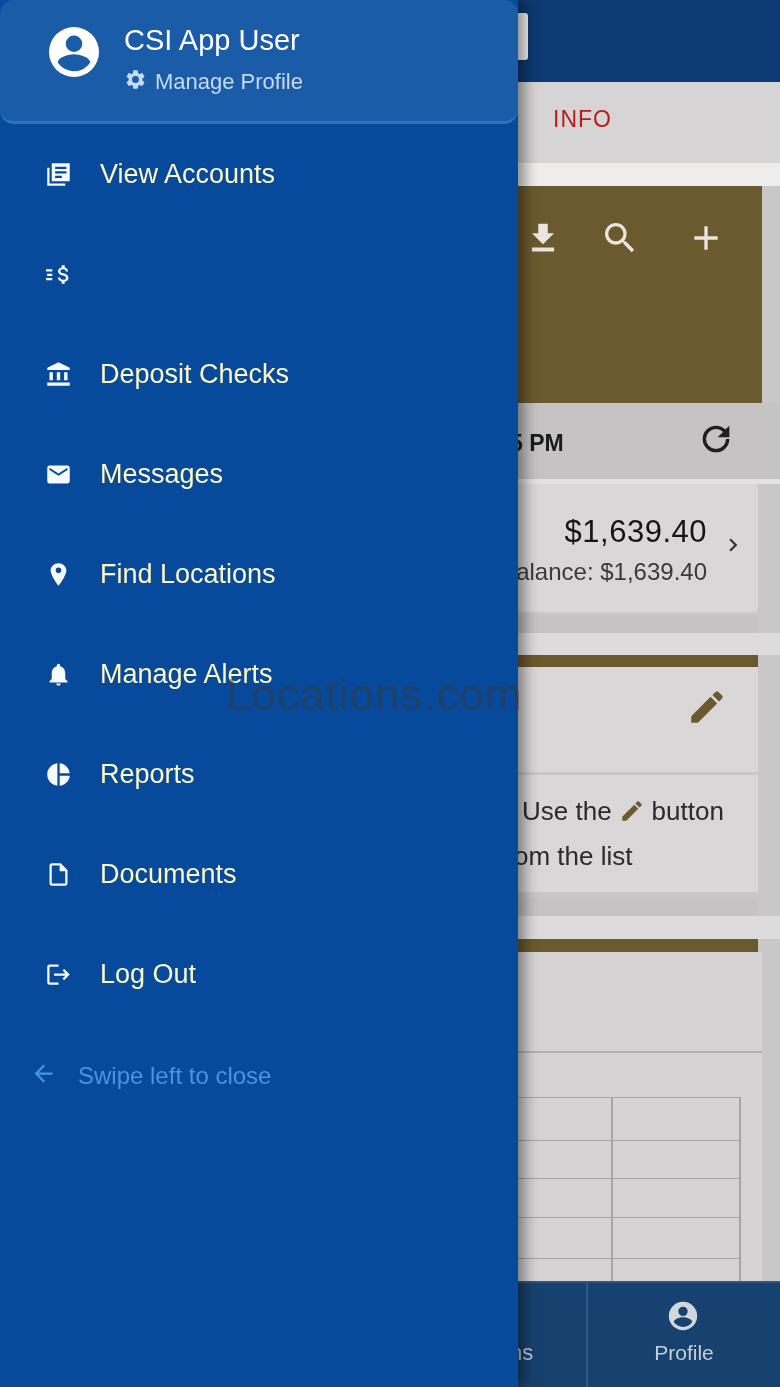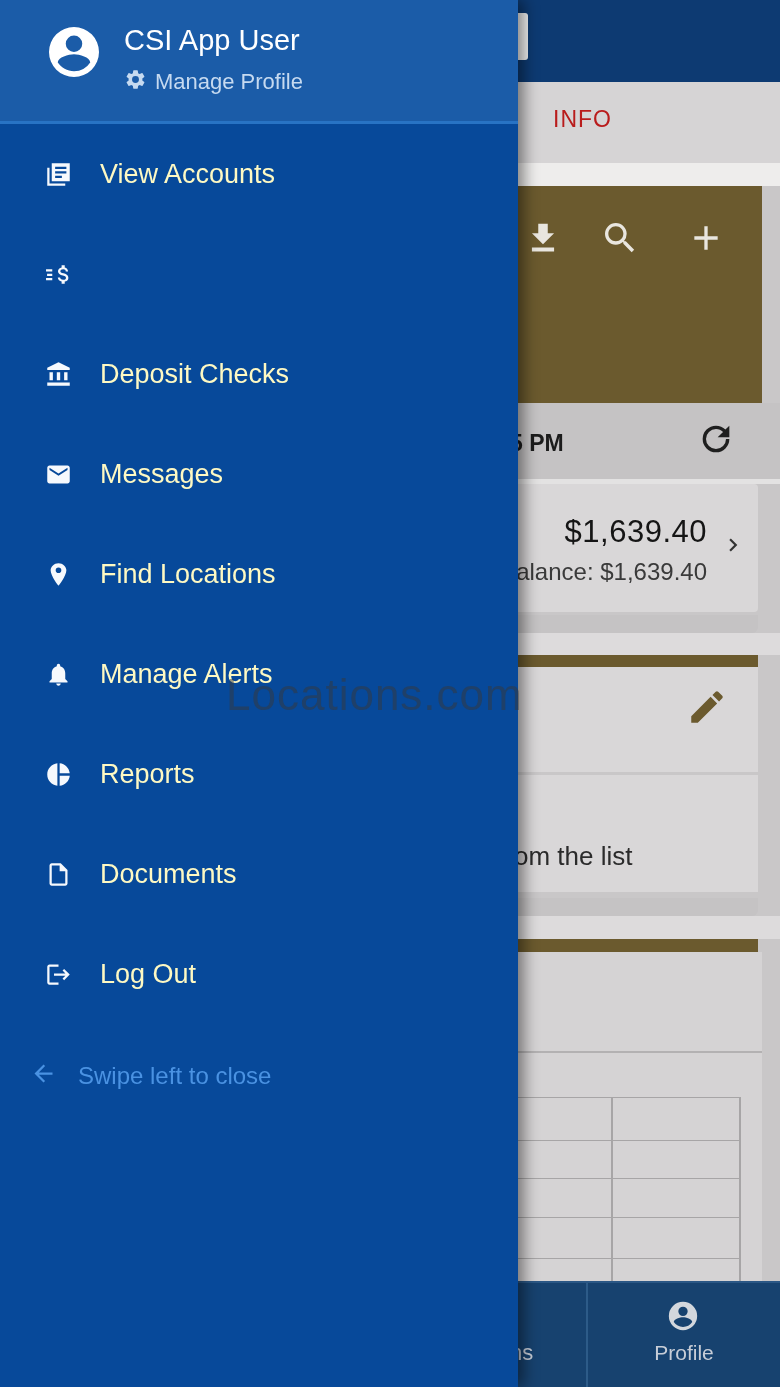--- a/index.html
+++ b/index.html
@@ -48,21 +48,21 @@
   .bottomnav{left:0;top:1281px;width:780px;height:106px;background:#17426f;border-top:2px solid #2b5785;box-sizing:border-box;}
   .nav-divider{left:586px;top:1283px;width:2px;height:104px;background:#2d5b88;}
   .nav-fragment{left:510px;top:1340px;font-size:22px;color:#c7cdd7;}
   .nav-profile-icon{left:666px;top:1299px;}
   .nav-profile-label{left:620px;top:1341px;width:128px;text-align:center;font-size:21px;color:#c7cdd7;}
 
   
   .drawer{left:0;top:0;width:518px;height:1387px;background:#07499a;z-index:20;
     box-shadow:6px 0 14px rgba(0,0,0,.45);}
   .drawer-header{position:absolute;left:0;top:0;width:518px;height:121px;background:#1b5ca8;
-    border-bottom:3px solid #2873c4;box-sizing:content-box;}
+    border-bottom:3px solid #2873c4;box-sizing:content-box;border-radius:14px;}
   .avatar{position:absolute;left:44px;top:22px;width:60px;height:60px;}
   .user-name{position:absolute;left:124px;top:24px;font-size:29px;color:#ffffff;}
   .manage-row{position:absolute;left:124px;top:68px;display:flex;align-items:flex-end;gap:8px;}
   .manage-label{font-size:22px;color:#c6daf0;}
   .menu{position:absolute;left:0;top:124px;width:518px;}
   .menu-item{height:100px;display:flex;align-items:center;cursor:pointer;}
   .menu-item .mi-icon{width:27px;height:27px;margin-left:45px;flex:0 0 auto;display:flex;}
   .menu-item .mi-label{margin-left:28px;font-size:27px;color:#fef9c3;}
   .swipe-row{position:absolute;left:30px;top:1060px;display:flex;align-items:center;}
   .swipe-label{margin-left:21px;font-size:24px;color:#4a92e2;}
@@ -136,20 +136,25 @@
   <div class="abs panel1"></div>
   <div class="abs pencil-btn">
     <span>
       <svg width="42" height="42" viewBox="0 0 24 24" fill="#6b5a2e">
           <path d="M3 17.25V21h3.75L17.81 9.94l-3.75-3.75L3 17.25zM20.71 7.04a1 1 0 0 0 0-1.41l-2.34-2.34a1 1 0 0 0-1.41 0l-1.83 1.83 3.75 3.75 1.83-1.83z"></path>
         </svg>
     </span>
   </div>
 
   <div class="abs panel2"></div>
+  <div class="abs instr-line instr1">
+    <span>Use the</span><svg width="26" height="26" viewBox="0 0 24 24" fill="#6b5a2e">
+        <path d="M3 17.25V21h3.75L17.81 9.94l-3.75-3.75L3 17.25zM20.71 7.04a1 1 0 0 0 0-1.41l-2.34-2.34a1 1 0 0 0-1.41 0l-1.83 1.83 3.75 3.75 1.83-1.83z"></path>
+      </svg><span>button</span>
+  </div>
   <div class="abs instr-line instr2">om the list</div>
 
   <div class="abs strip strip2"></div>
   <div class="abs gap-mid2"></div>
   <div class="abs goldbar goldbar2"></div>
 
   <div class="abs block"></div>
   <div class="abs hline-thick"></div>
 
   <div class="abs tline vline1"></div>

